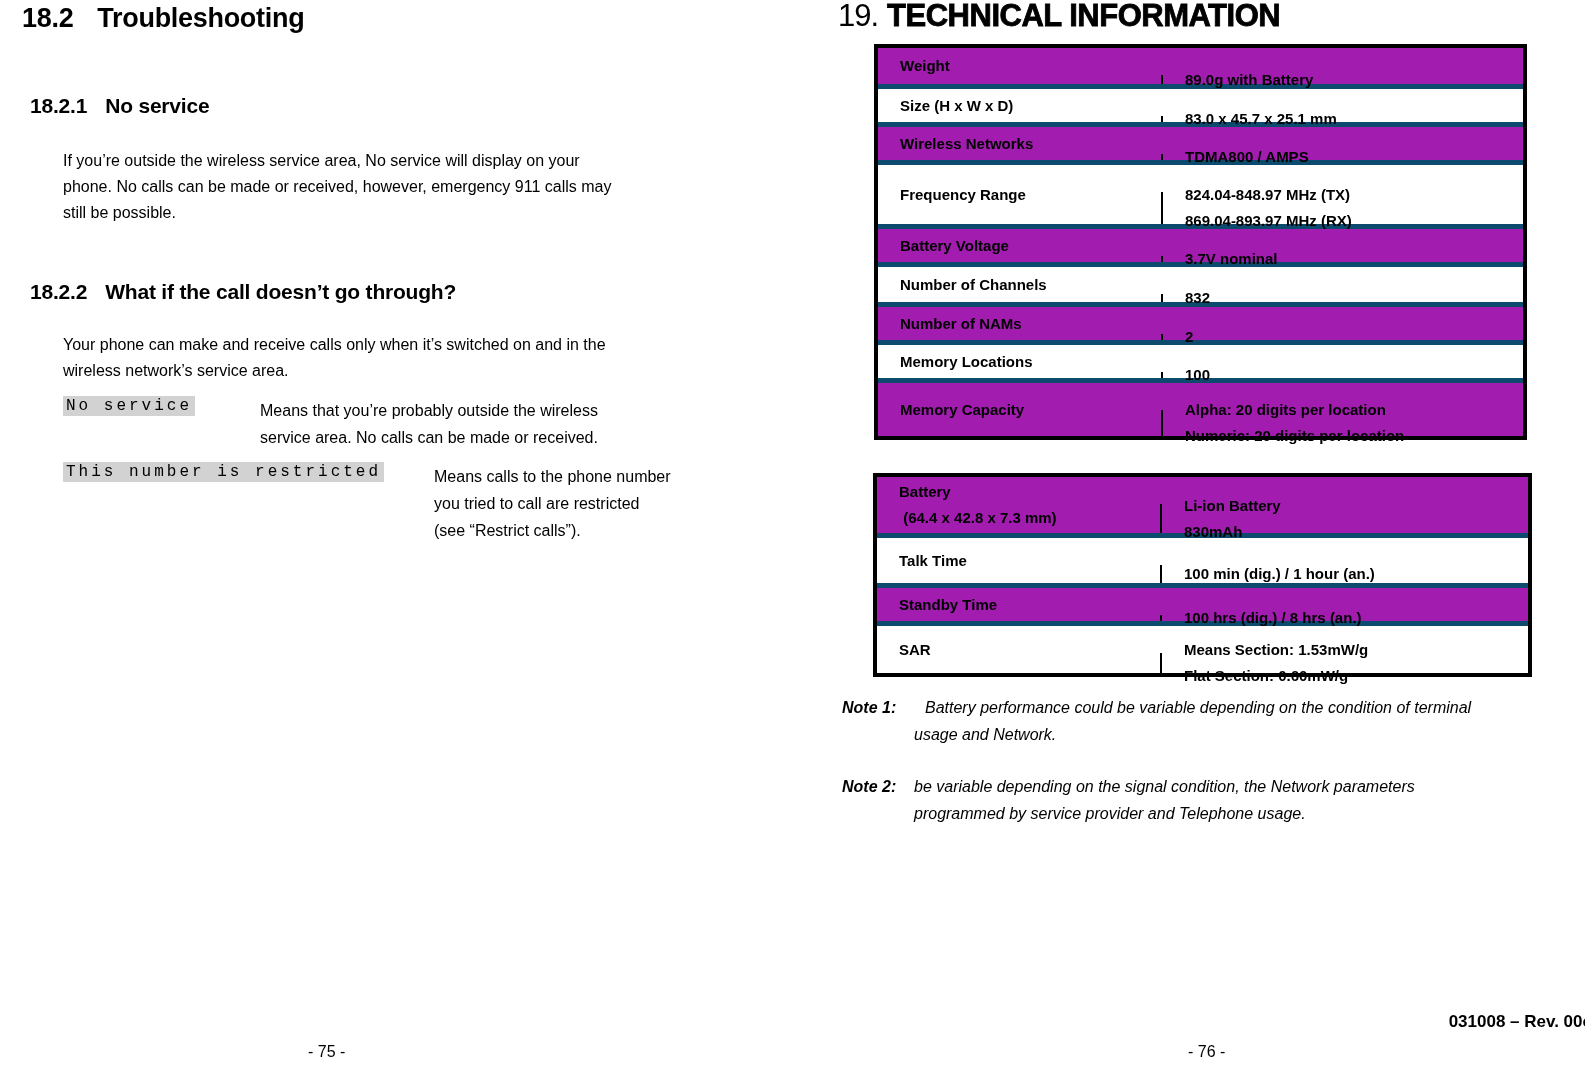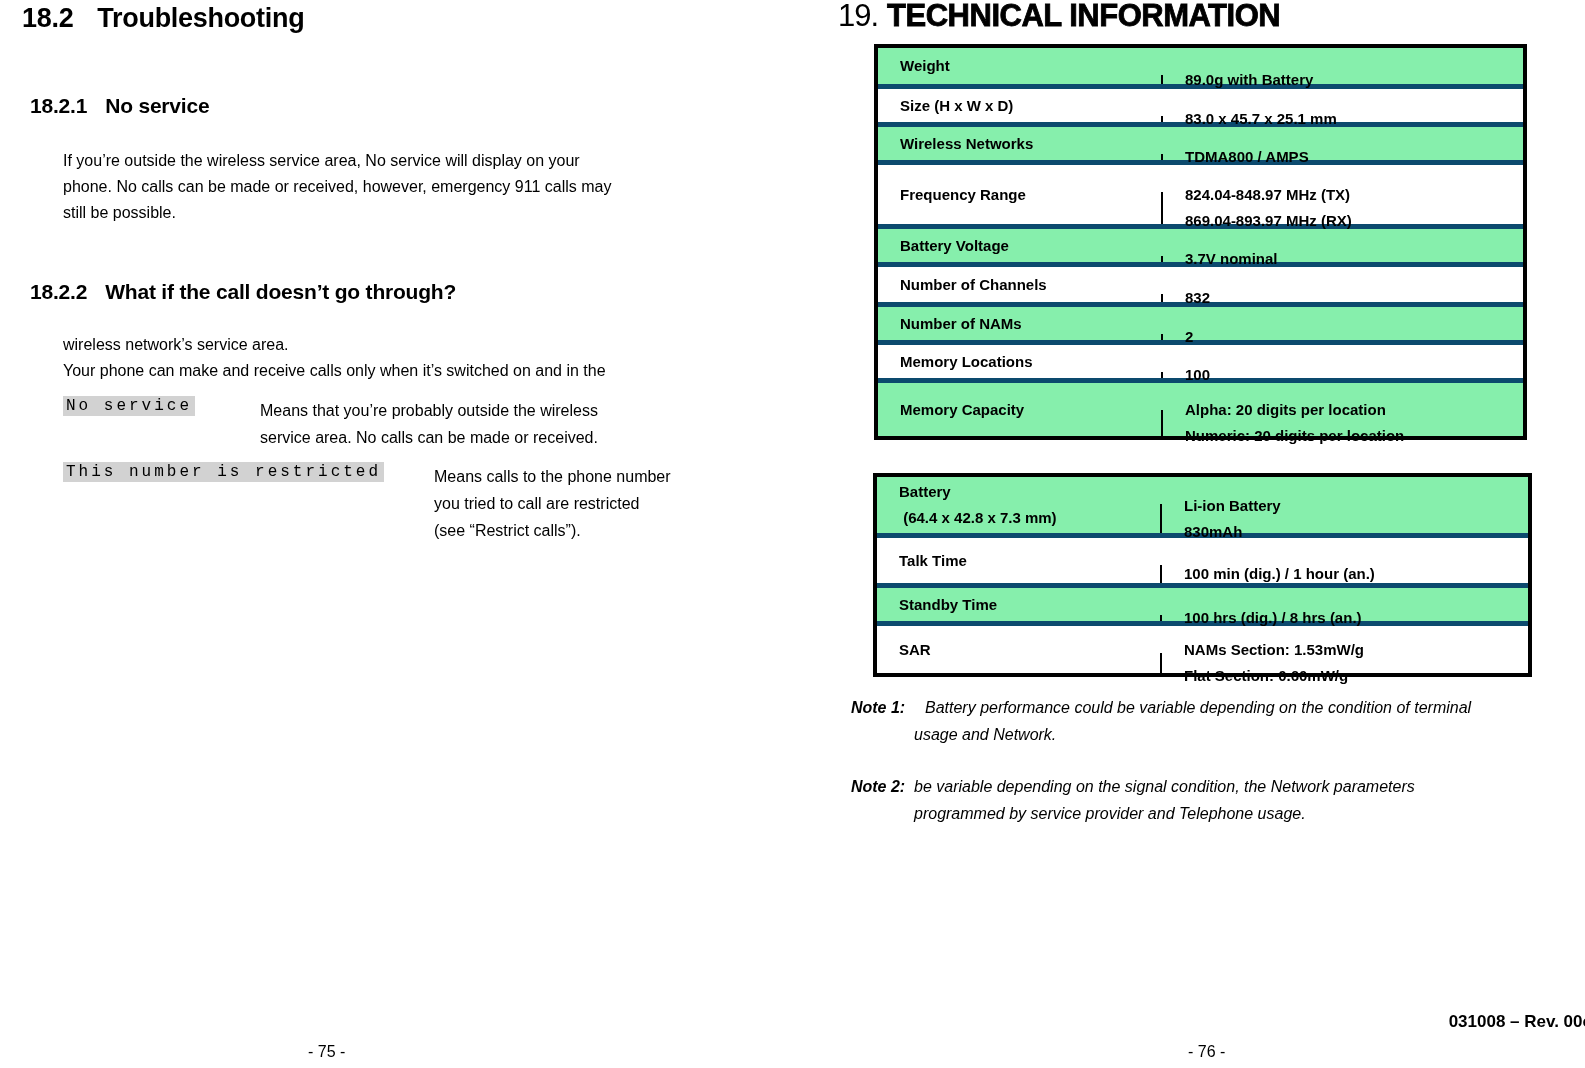--- a/index.html
+++ b/index.html
@@ -19,30 +19,30 @@
   
   .para { font-size:16px; line-height:26px; white-space:nowrap; }
   .term { font-family:"Liberation Mono","DejaVu Sans Mono",monospace; font-size:16px;
           letter-spacing:3px; background:#d2d2d2; padding:1px 3px; white-space:pre; }
   .desc { font-size:16px; line-height:27px; white-space:nowrap; }
 
   
   .spec-table { position:absolute; border:4px solid #000; background:#fff; }
   .t-row { display:flex; border-top:5px solid #0c4a6e; }
   .t-row:first-child { border-top:none; }
-  .t-row.shade { background:#86efac; }
+  .t-row.shade { background:#a21caf; }
   .t-cell { display:flex; flex-direction:column; justify-content:center;
             font-size:15px; font-weight:bold; line-height:26px; padding-left:22px; }
   .t-label { width:283px; flex:none; }
   .t-value { flex:1; border-left:2px solid #000;margin-top:27px; }
   .cell-line { white-space:pre; }
 
   
   .note { position:absolute; display:flex; font-style:italic; font-size:16px; }
-  .note-label { font-weight:bold; width:72px; flex:none; line-height:27px;text-align:center; }
+  .note-label { font-weight:bold; width:72px; flex:none; line-height:27px; }
   .note-lines { line-height:27px; }
   .note-line { white-space:nowrap; }
   .indent-sm { padding-left:11px; }
 
   
   .page-num { font-size:16px; }
   .revision { font-size:17px; font-weight:bold; white-space:nowrap; }
 </style>
 </head>
 <body>
@@ -63,22 +63,22 @@
       <div class="para-line">If you’re outside the wireless service area, No service will display on your</div>
       <div class="para-line">phone. No calls can be made or received, however, emergency 911 calls may</div>
       <div class="para-line">still be possible.</div>
     </div>
 
     <div class="h2 abs" style="left:30px;top:280px">
       <span class="num">18.2.2</span><span>What if the call doesn’t go through?</span>
     </div>
 
     <div class="para abs" style="left:63px;top:332px">
+      <div class="para-line">Your phone can make and receive calls only when it’s switched on and in the</div>
       <div class="para-line">wireless network’s service area.</div>
-      <div class="para-line">Your phone can make and receive calls only when it’s switched on and in the</div>
     </div>
 
     <div class="abs" style="left:63px;top:396px">
       <span class="term">No service</span>
     </div>
     <div class="desc abs" style="left:260px;top:397px">
       <div class="desc-line">Means that you’re probably outside the wireless</div>
       <div class="desc-line">service area. No calls can be made or received.</div>
     </div>
 
@@ -202,21 +202,21 @@
           </div>
         <div class="t-cell t-value">
             <span class="cell-line">100 hrs (dig.) / 8 hrs (an.)</span>
           </div>
       </div>
       <div class="t-row" style="height:52px">
         <div class="t-cell t-label">
             <span class="cell-line">SAR</span>
           </div>
         <div class="t-cell t-value">
-          <span class="cell-line">NAMs Section: 1.53mW/g</span>
+          <span class="cell-line">Means Section: 1.53mW/g</span>
           <span class="cell-line">Flat Section: 0.60mW/g</span>
         </div>
       </div>
     </div>
 
     <div class="note" style="left:52px;top:694px">
       <span class="note-label">Note 1:</span>
       <div class="note-lines">
         <div class="note-line indent-sm">Battery performance could be variable depending on the condition of terminal</div>
         <div class="note-line">usage and Network.</div>

